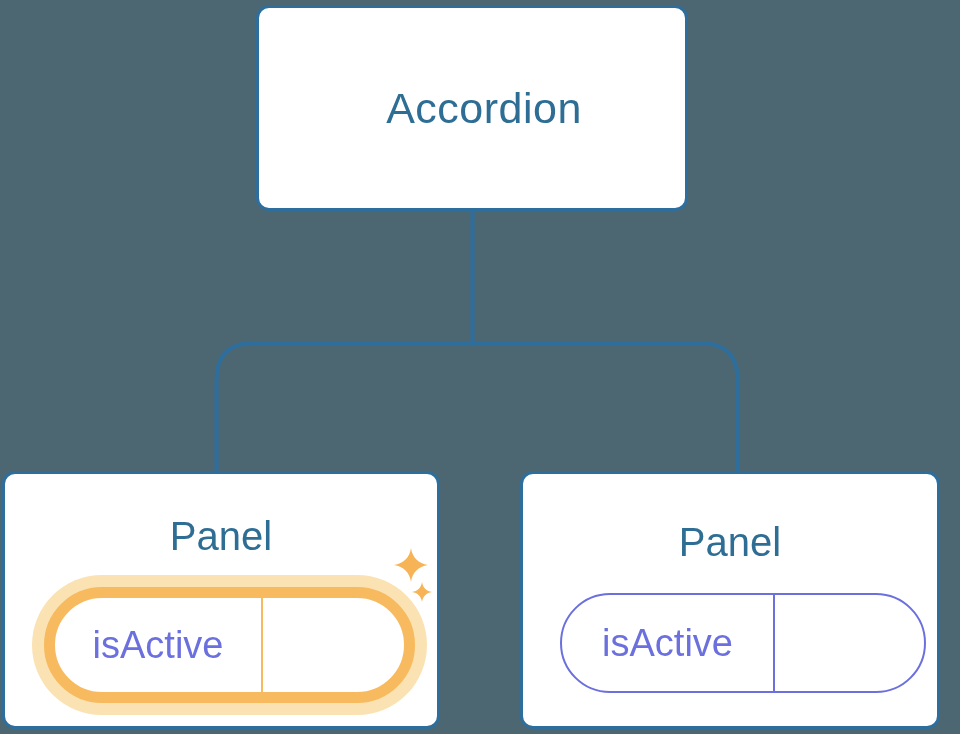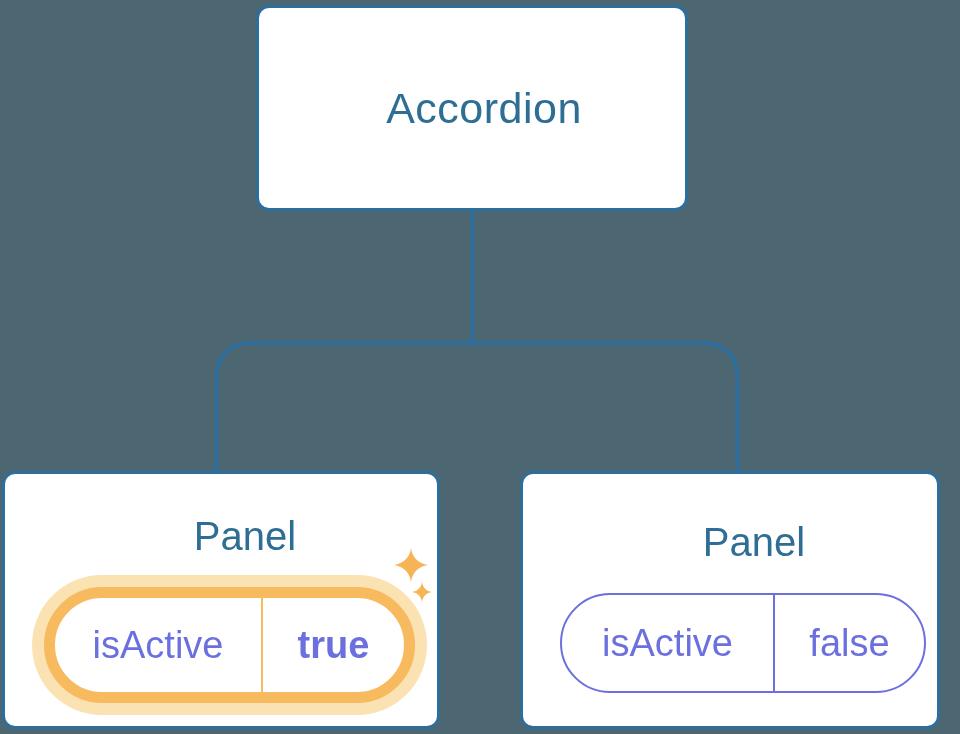--- a/index.html
+++ b/index.html
@@ -62,21 +62,20 @@
   }
   .panel-title {
     position: absolute;
     left: 0;
     width: 100%;
     text-align: center;
     color: #2F6E94;
     font-size: 40px;
     font-weight: 500;
     line-height: 1;
-    margin-left: 24px;
   }
   .panel-left .panel-title { top: 42px; }
   .panel-right .panel-title { top: 48px; }
 
   .pill {
     position: absolute;
     box-sizing: border-box;
     background: #FFFFFF;
     display: flex;
     align-items: center;
@@ -136,34 +135,32 @@
   <div class="node root-node">
     <span class="root-label">Accordion</span>
   </div>
 
   <div class="node panel-left">
     <div class="panel-title">Panel</div>
 
     <div class="pill pill-active">
       <div class="pill-cell cell-name">isActive</div>
       <div class="pill-divider divider-orange"></div>
-      <div class="pill-cell cell-value">true</div>
     </div>
 
     <svg class="sparkle sparkle-big" viewBox="0 0 100 100">
       <path d="M50 0 C54 28 72 46 100 50 C72 54 54 72 50 100 C46 72 28 54 0 50 C28 46 46 28 50 0 Z" fill="#F6B456"></path>
     </svg>
     <svg class="sparkle sparkle-small" viewBox="0 0 100 100">
       <path d="M50 0 C54 28 72 46 100 50 C72 54 54 72 50 100 C46 72 28 54 0 50 C28 46 46 28 50 0 Z" fill="#F6B456"></path>
     </svg>
   </div>
 
   <div class="node panel-right">
     <div class="panel-title">Panel</div>
 
     <div class="pill pill-inactive">
       <div class="pill-cell cell-name">isActive</div>
       <div class="pill-divider divider-purple"></div>
-      <div class="pill-cell cell-value">false</div>
     </div>
   </div>
 
 </div>
 
 </body></html>

